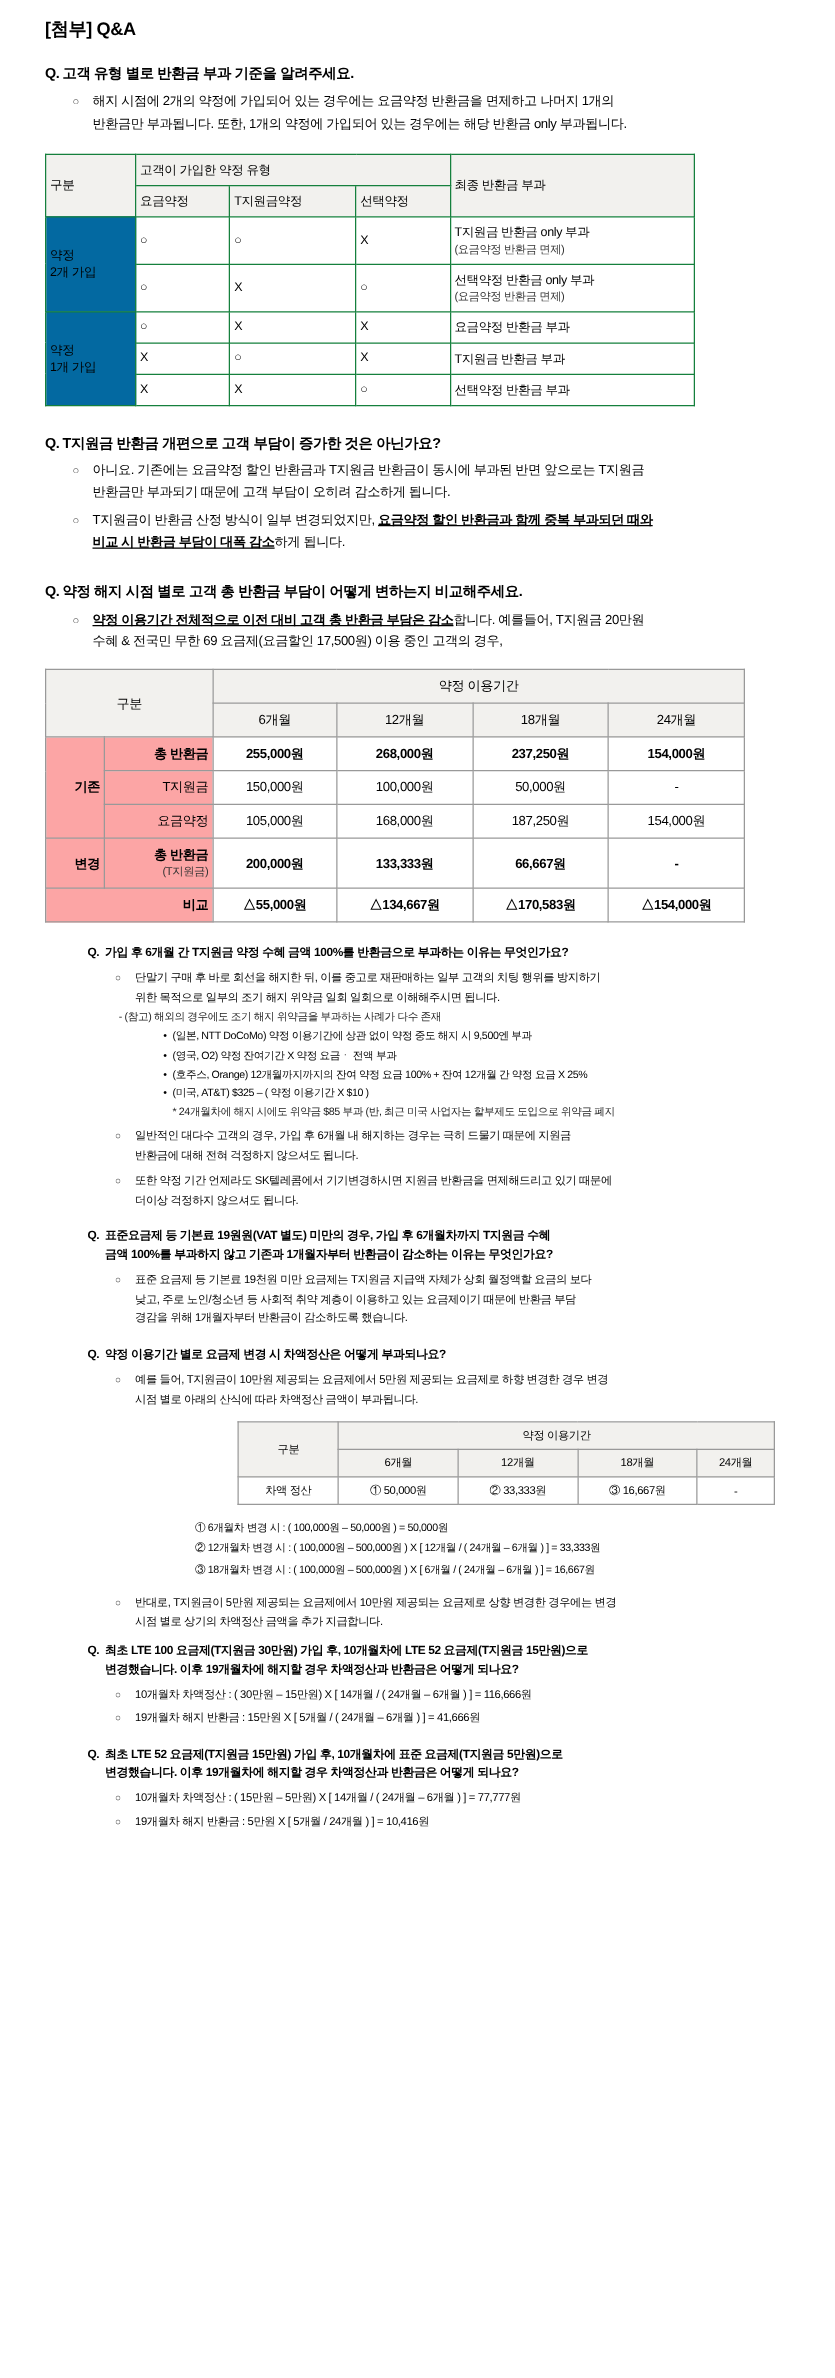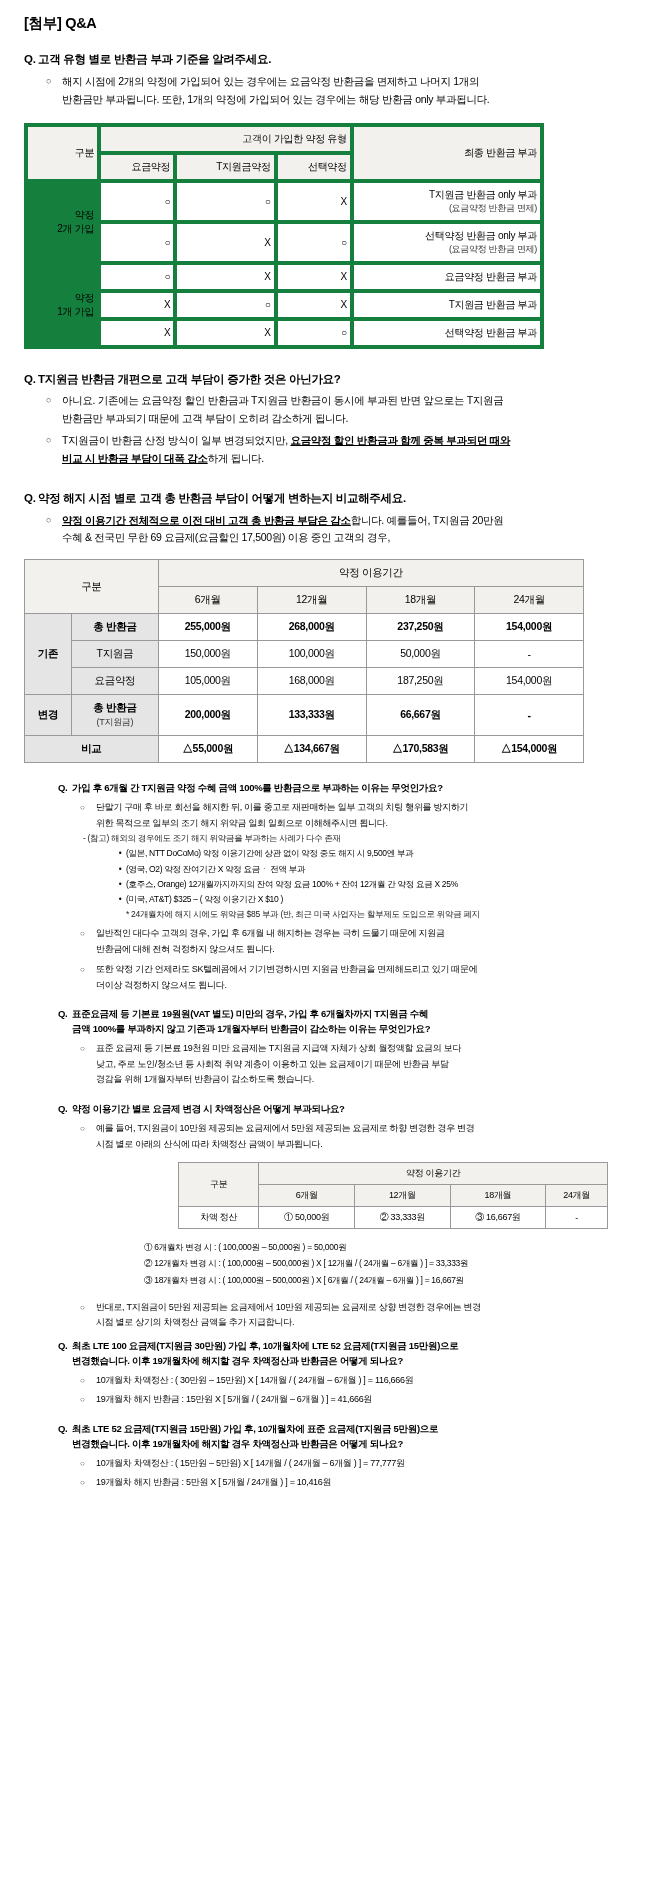--- a/index.html
+++ b/index.html
@@ -3,48 +3,48 @@
 <meta charset="utf-8">
 <style>
   html,body{margin:0;padding:0;}
   body{
     width:668px;
     background:#ffffff;
     font-family:"Liberation Sans", sans-serif;
     color:#000000;
     -webkit-font-smoothing:antialiased;
   }
-  .page{width:556px; padding:14px 24px 30px 24px; box-sizing:border-box;}
+  .page{width:556px; padding:14px 24px 30px 36px; box-sizing:border-box;}
   .doc-title{font-size:14.5px; font-weight:bold; margin:0 0 18px 0; letter-spacing:-0.3px;}
 
   .q-block{margin:0 0 6px 0;}
   .q-line{display:flex; align-items:flex-start; font-weight:bold; font-size:11.5px; letter-spacing:-0.3px; line-height:1.55;}
   .q-mark{flex:0 0 auto; width:14px; font-weight:bold;}
   .q-text{flex:1 1 auto;}
 
   .a-line{display:flex; align-items:flex-start; font-size:10.5px; line-height:1.7; letter-spacing:-0.3px; margin-top:4px;}
   .a-mark{flex:0 0 auto; width:16px; color:#444; font-size:9px; line-height:1.9;}
   .a-text{flex:1 1 auto;}
   .u{text-decoration:underline;}
   .b{font-weight:bold;}
 
   .indent-1{margin-left:22px;}
   .indent-2{margin-left:25px;}
 
   table{border-collapse:collapse; font-size:10px; letter-spacing:-0.3px;}
   .tbl1{width:520px; margin:14px auto 22px auto;}
-  .tbl1 td,.tbl1 th{border:4px solid #15803d; text-align:right; padding:5px 3px; font-weight:normal;}
+  .tbl1 td,.tbl1 th{border:1px solid #15803d; text-align:left; padding:5px 3px; font-weight:normal;}
   .tbl1 th{background:#f2f1ee; font-weight:normal;}
-  .tbl1 .rowlabel{background:#15803d;}
+  .tbl1 .rowlabel{background:#0369a1;}
   .small-note{font-size:9px; color:#333;}
 
   .tbl2{width:560px; margin:12px auto 18px auto; font-size:10.5px;}
   .tbl2 td,.tbl2 th{border:1px solid #999; text-align:center; padding:6px 3px; font-weight:normal;}
   .tbl2 th{background:#f2f1ee;}
-  .tbl2 .lbl{background:#e5e5e5; font-weight:bold;}
+  .tbl2 .lbl{background:#fca5a5; font-weight:bold;text-align:right;}
   .tbl2 .bold{font-weight:bold;}
 
   .tbl3{width:430px; margin:10px auto 10px 120px; font-size:9px;}
   .tbl3 td,.tbl3 th{border:1px solid #999; text-align:center; padding:4px 3px; font-weight:normal;}
   .tbl3 th{background:#f2f1ee;}
   .tbl3 .lbl{background:#ffffff;}
 
   .sub{margin-left:34px;}
   .sub .q-line{font-size:9.5px;}
   .sub .a-line{font-size:9px; line-height:1.75;}

